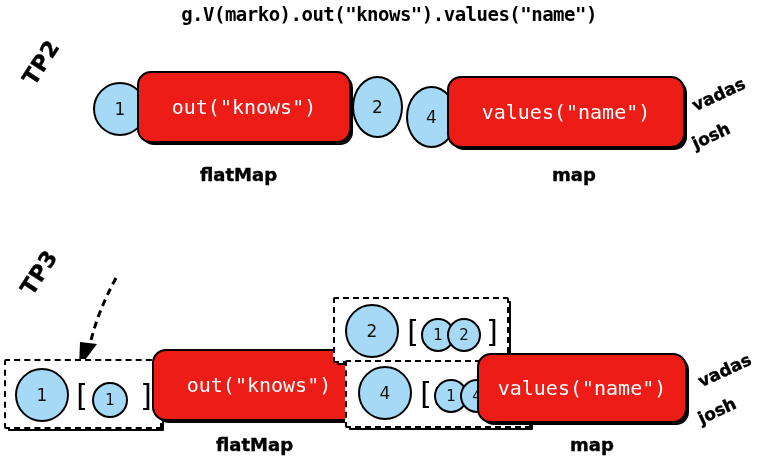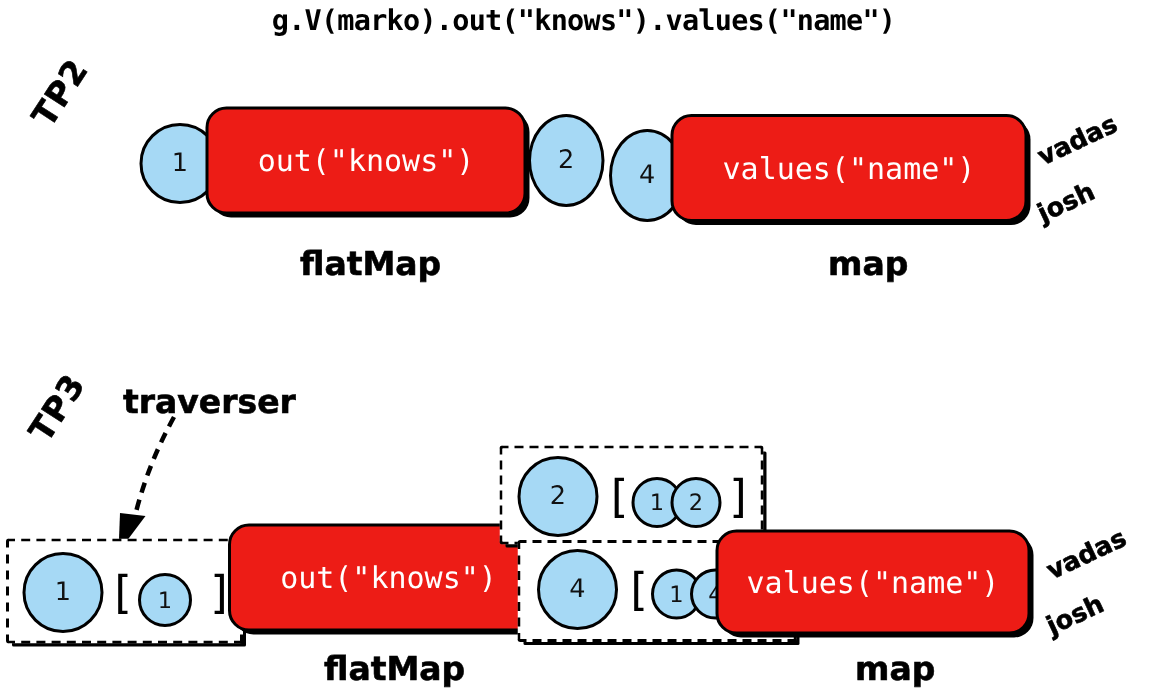--- a/index.html
+++ b/index.html
@@ -87,21 +87,21 @@
     background: #ffffff;
     border-radius: 2px;
   }
   .tbox.shadow { box-shadow: 3px 3px 0 -1px #000; }
 
   
   .olabel {
     position: absolute;
     font-family: "DejaVu Sans", sans-serif;
     font-weight: bold;
-    font-size: 22px;
+    font-size: 18px;
     color: #000;
     white-space: nowrap;
     -webkit-text-stroke: 0.4px #000;
   }
   .rot-tp {
     font-size: 22px;
     transform: rotate(-57deg);
     transform-origin: 50% 50%;
     letter-spacing: 0.5px;
   }
@@ -143,21 +143,20 @@
   </div>
 
   <div class="olabel rot-side" style="left:693px; top:96px;">vadas</div>
   <div class="olabel rot-side" style="left:693px; top:134px;">josh</div>
 
   <div class="olabel" style="left:200px; top:164px;">flatMap</div>
   <div class="olabel" style="left:552px; top:164px;">map</div>
 
   <div class="olabel rot-tp" style="left:12px; top:260px; width:54px; text-align:center;">TP3</div>
 
-  <div class="olabel" style="left:82px; top:256px;">traverser</div>
 
   <svg class="arrowsvg" width="778" height="463">
     <path d="M116,278 C104,300 96,320 90,344" stroke="#000" stroke-width="3" fill="none" stroke-dasharray="7,5"></path>
     <polygon points="79,368 97,344 80,342" fill="#000"></polygon>
   </svg>
 
   <div class="tbox shadow" style="left:4px; top:359px; width:158px; height:70px;"></div>
   <div class="circ" style="left:15px; top:368px; width:54px; height:54px;">
     <span>1</span>
   </div>

